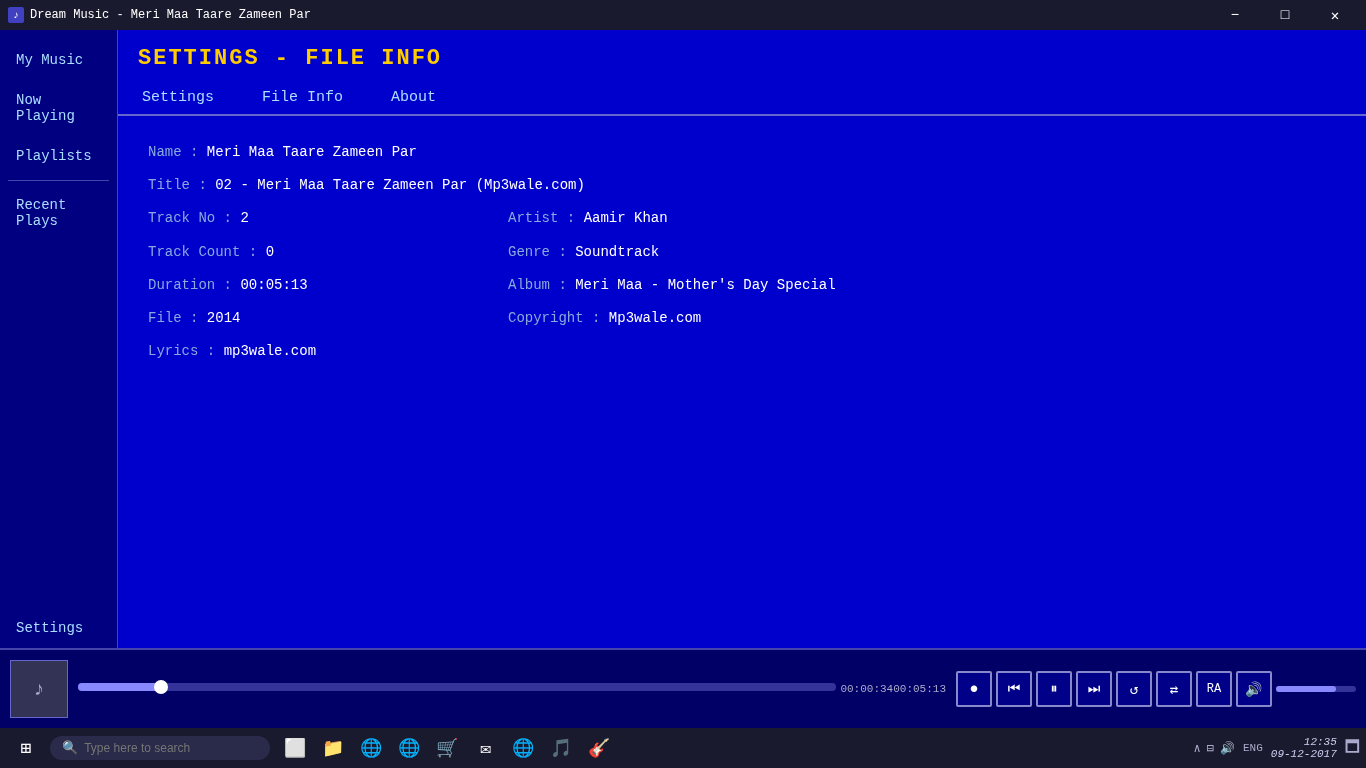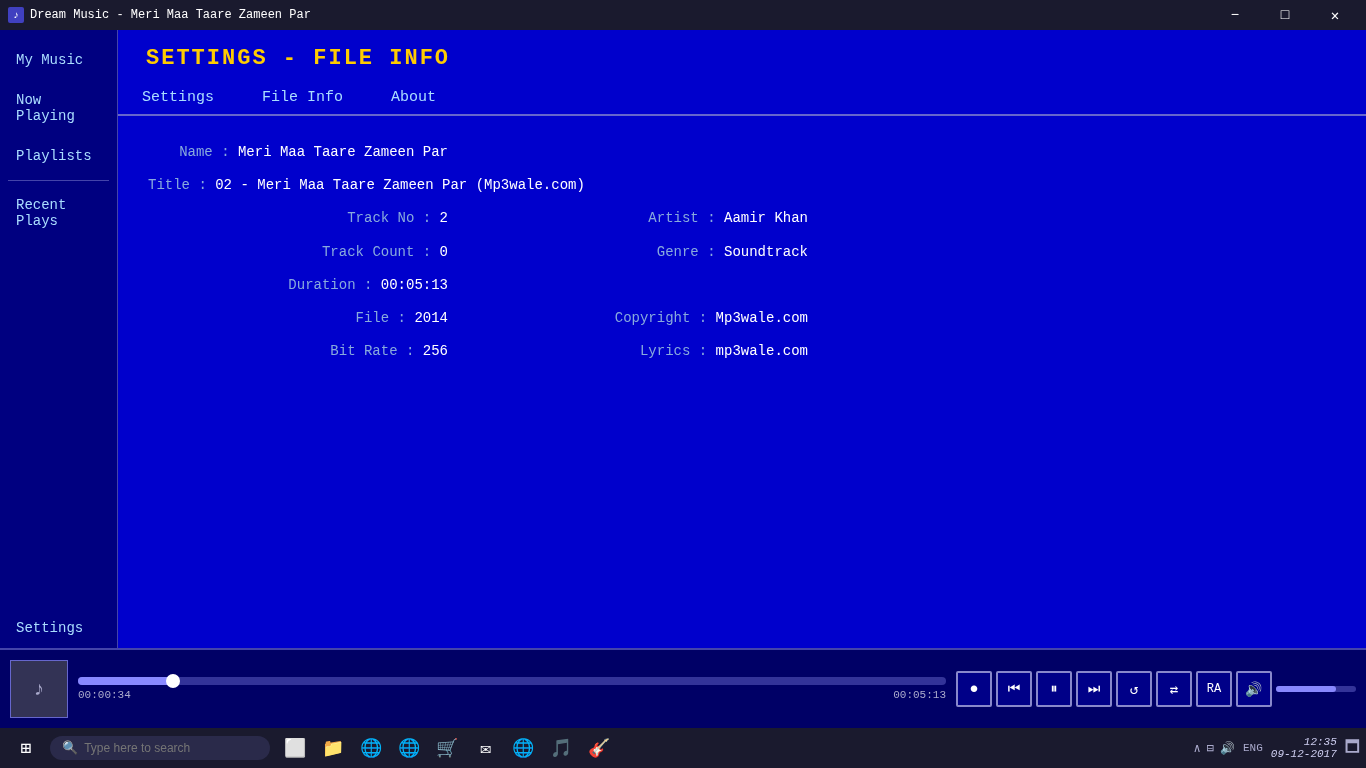--- a/index.html
+++ b/index.html
@@ -69,21 +69,20 @@
       display: flex;
       flex-direction: column;
     }
     .content-header {
       padding: 16px 20px 8px;
       color: #ffcc00;
       font-size: 22px;
       font-weight: bold;
       letter-spacing: 2px;
       font-family: 'Courier New', monospace;
-      margin-left: 8px;
     }
     .content-tabs {
       display: flex;
       gap: 40px;
       padding: 4px 20px 0;
       border-bottom: 2px solid #6666cc;
     }
     .tab-item {
       color: #aaddff;
       font-size: 15px;
@@ -97,21 +96,20 @@
       padding: 24px 30px;
       color: #aaddff;
       font-family: 'Courier New', monospace;
       font-size: 14px;
       line-height: 1.8;
     }
     .info-row {
       display: flex;
       gap: 60px;
       margin-bottom: 8px;
-      text-align: right;
     }
     .info-cell {
       min-width: 300px;
     }
     .info-label {
       color: #88aadd;
     }
     .info-value {
       color: #ffffff;
     }
@@ -134,21 +132,21 @@
       width: 58px;
       height: 58px;
       background: #333355;
       border: 1px solid #6666cc;
       display: flex; align-items: center; justify-content: center;
       color: #aaaacc; font-size: 20px;
     }
     .player-progress-area {
       flex: 1;
       display: flex;
-      flex-direction: column;
+      flex-direction: row;
       gap: 4px;
     }
     .progress-bar-container {
       width: 100%;
       height: 8px;
       background: #333399;
       border-radius: 4px;
       position: relative;
       cursor: pointer;
     }
@@ -339,38 +337,38 @@
           <span class="info-label">Genre :</span>
           <span class="info-value">Soundtrack</span>
         </div>
       </div>
 
       <div class="info-row">
         <div class="info-cell">
           <span class="info-label">Duration :</span>
           <span class="info-value">00:05:13</span>
         </div>
+        <div class="info-cell">
+          <span class="info-label">Album :</span>
+          <span class="info-value">Meri Maa - Mother's Day Special</span>
+        </div>
       </div>
 
       <div class="info-row">
         <div class="info-cell">
           <span class="info-label">File :</span>
           <span class="info-value">2014</span>
         </div>
         <div class="info-cell">
           <span class="info-label">Copyright :</span>
           <span class="info-value">Mp3wale.com</span>
         </div>
       </div>
 
       <div class="info-row">
-        <div class="info-cell">
-          <span class="info-label">Bit Rate :</span>
-          <span class="info-value">256</span>
-        </div>
         <div class="info-cell">
           <span class="info-label">Lyrics :</span>
           <span class="info-value">mp3wale.com</span>
         </div>
       </div>
     </div>
   </div>
 </div>
 
 <div class="player-bar">

